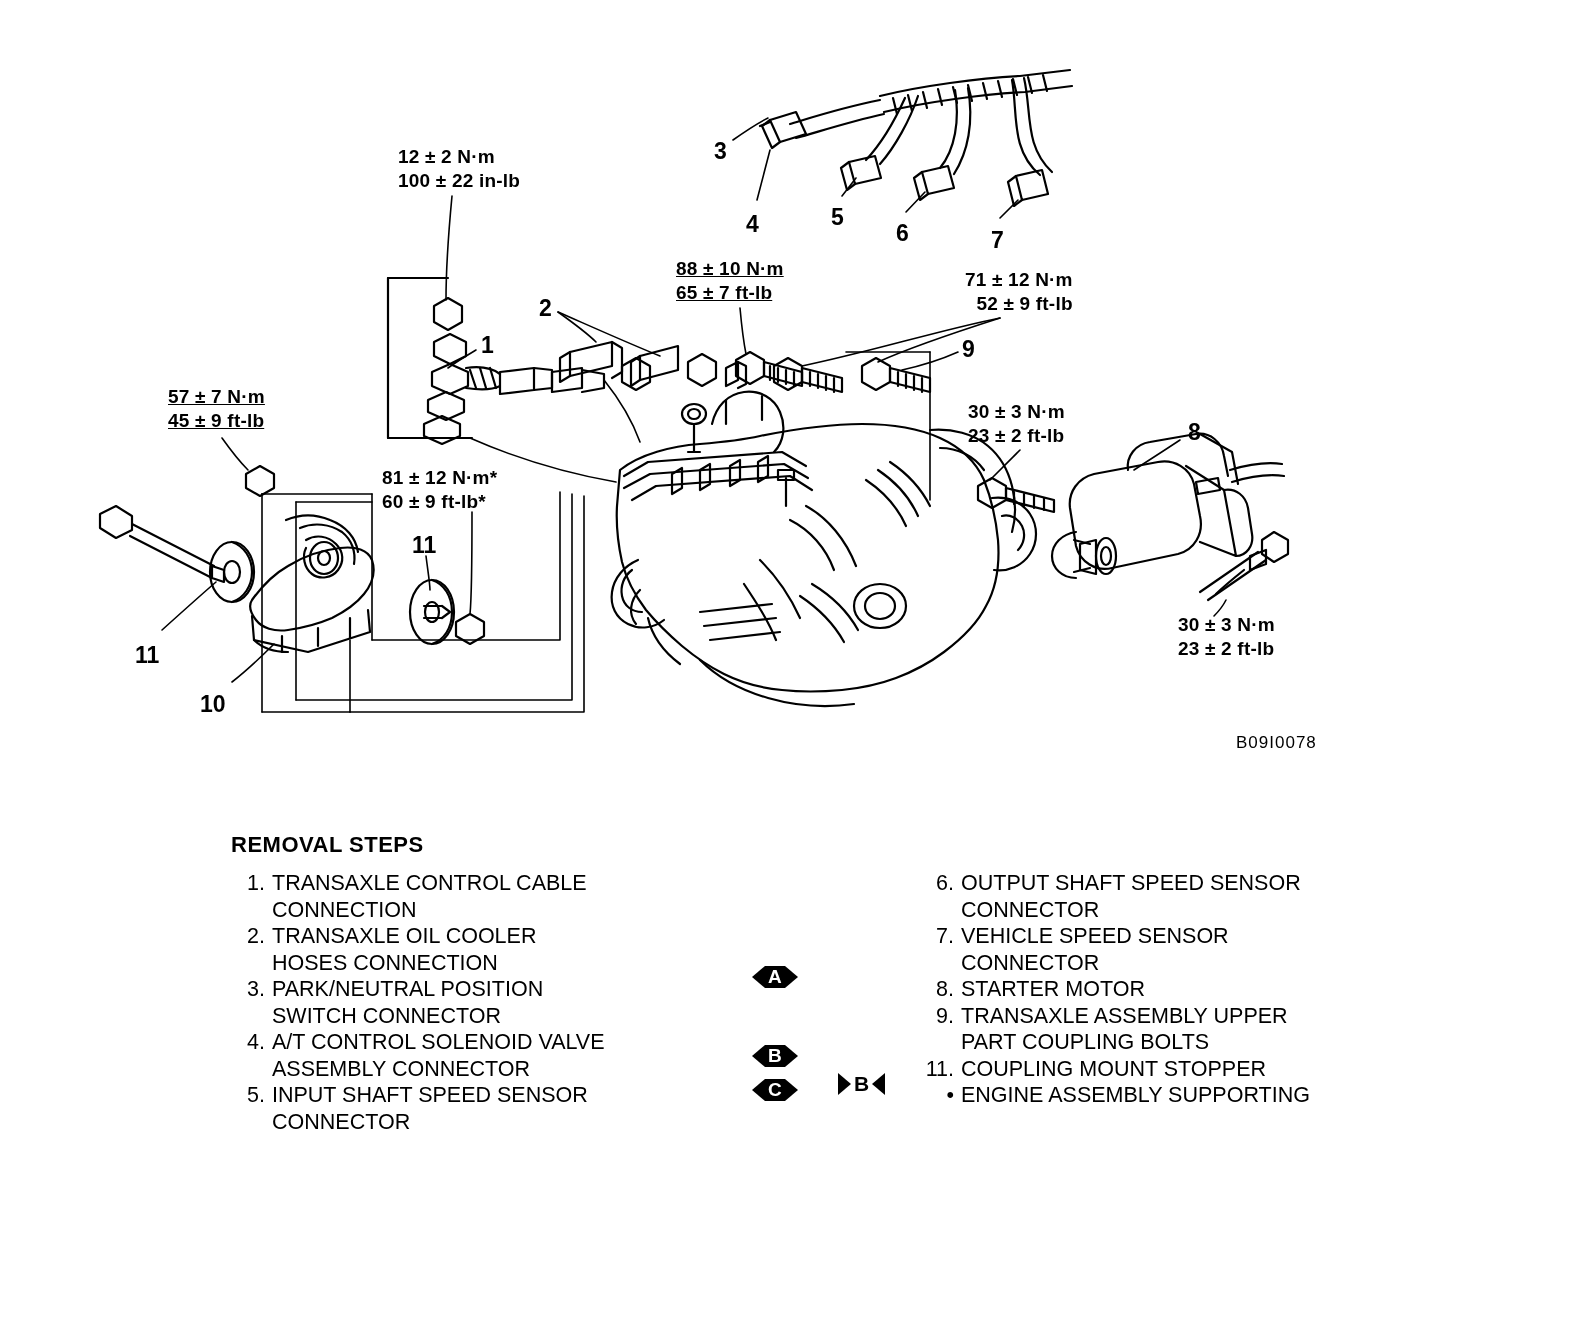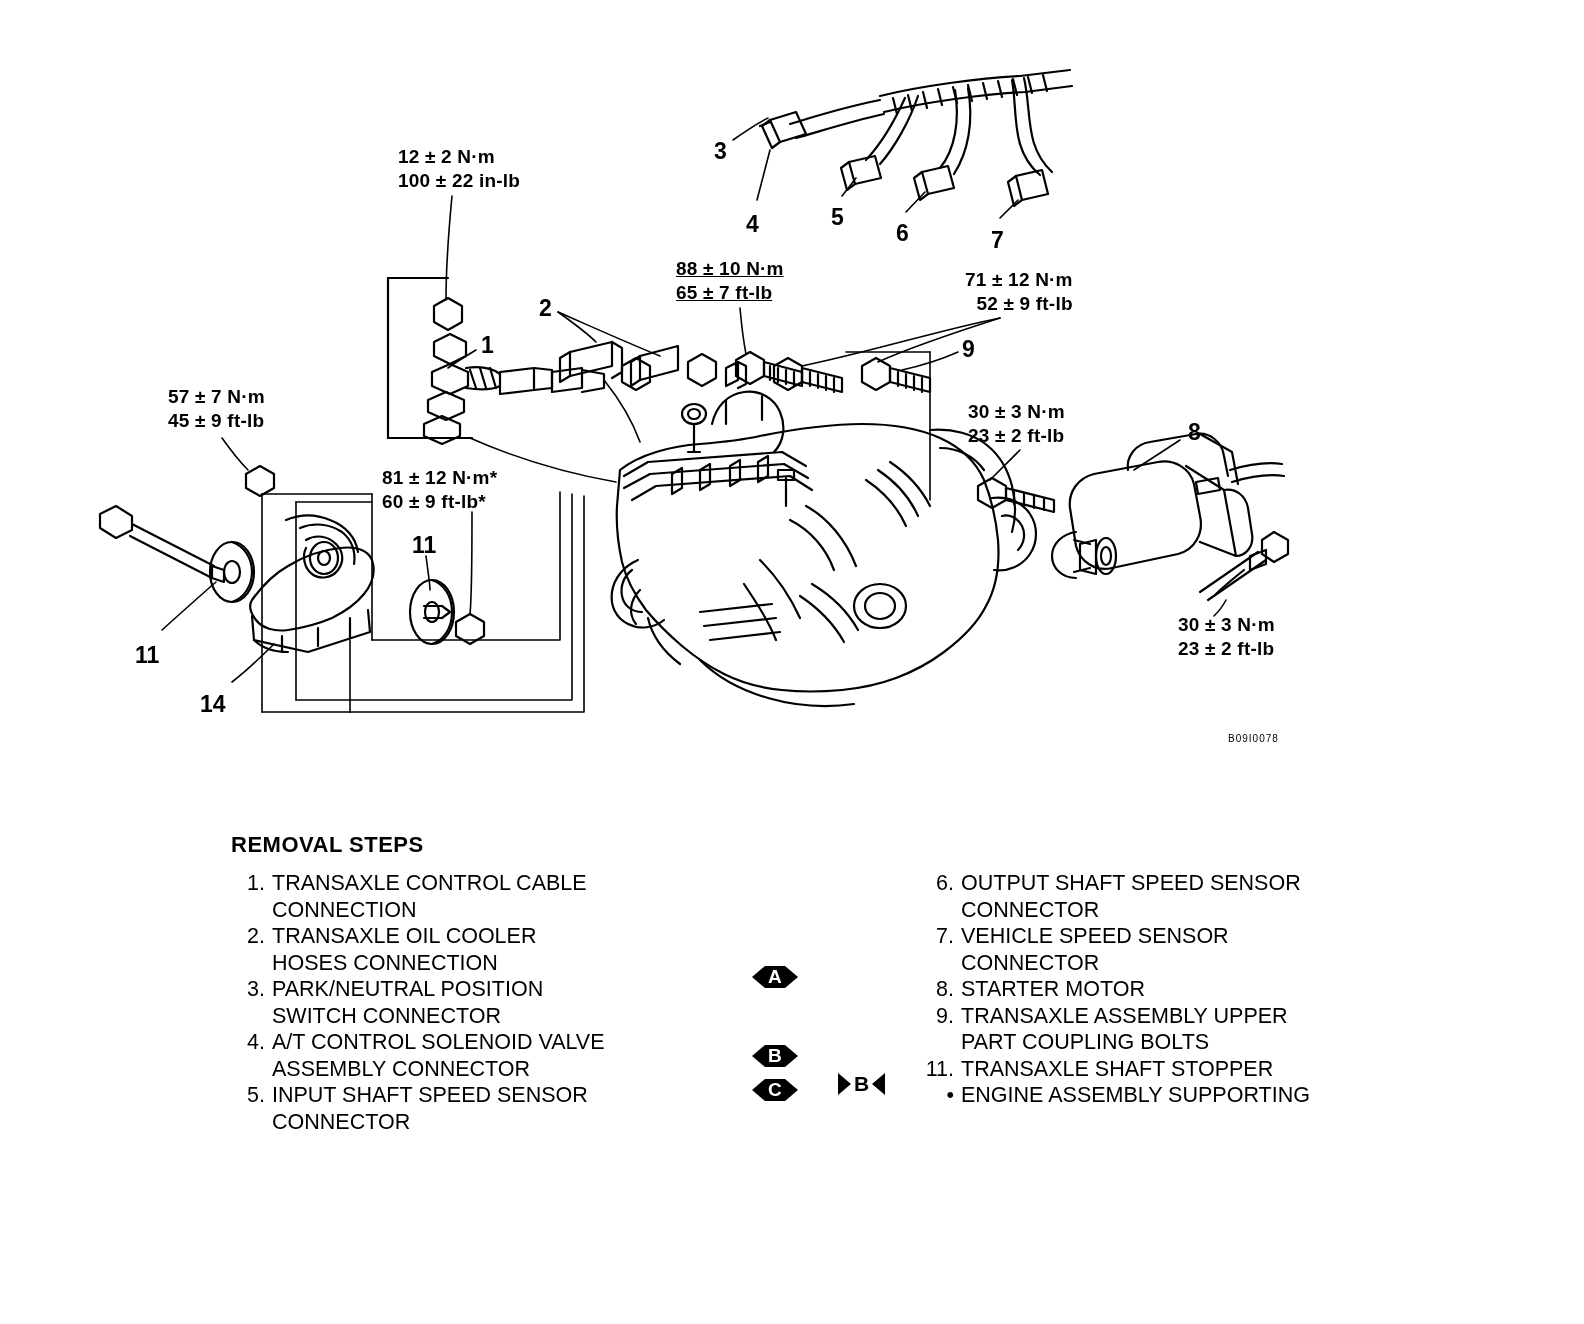--- a/index.html
+++ b/index.html
@@ -33,23 +33,24 @@
   .callout-num {
     position: absolute;
     font-family: "Liberation Sans", sans-serif;
     font-weight: bold;
     font-size: 23px;
     line-height: 24px;
   }
   .figure-code {
     position: absolute;
     font-family: "Liberation Sans", sans-serif;
-    font-size: 10px;
+    font-size: 17px;
     letter-spacing: 1px;
     font-weight: normal;
+    margin-left: 8px;
   }
   .steps-title {
     position: absolute;
     font-family: "Liberation Sans", sans-serif;
     font-weight: bold;
     font-size: 22px;
     letter-spacing: 0.5px;
   }
   .steps-col {
     position: absolute;
@@ -370,41 +371,41 @@
 
     </g>
   </svg>
 
   <div class="torque-label" style="left:398px; top:145px;">12 ± 2 N·m
 100 ± 22 in-lb</div>
   <div class="torque-label" style="left:676px; top:257px;text-decoration:underline;">88 ± 10 N·m
 65 ± 7 ft-lb</div>
   <div class="torque-label" style="left:965px; top:268px;text-align:right;">71 ± 12 N·m
 52 ± 9 ft-lb</div>
-  <div class="torque-label" style="left:168px; top:385px;">57 ± 7 N·m
+  <div class="torque-label" style="left:168px; top:385px;text-decoration:underline;">57 ± 7 N·m
 45 ± 9 ft-lb</div>
   <div class="torque-label" style="left:968px; top:400px;">30 ± 3 N·m
 23 ± 2 ft-lb</div>
   <div class="torque-label" style="left:382px; top:466px;">81 ± 12 N·m*
 60 ± 9 ft-lb*</div>
   <div class="torque-label" style="left:1178px; top:613px;">30 ± 3 N·m
 23 ± 2 ft-lb</div>
 
   <div class="callout-num" style="left:714px; top:139px;">3</div>
   <div class="callout-num" style="left:746px; top:212px;">4</div>
   <div class="callout-num" style="left:831px; top:205px;">5</div>
   <div class="callout-num" style="left:896px; top:221px;">6</div>
   <div class="callout-num" style="left:991px; top:228px;">7</div>
   <div class="callout-num" style="left:539px; top:296px;">2</div>
   <div class="callout-num" style="left:962px; top:337px;">9</div>
   <div class="callout-num" style="left:481px; top:333px;">1</div>
   <div class="callout-num" style="left:1188px; top:420px;">8</div>
   <div class="callout-num" style="left:412px; top:533px;">11</div>
   <div class="callout-num" style="left:135px; top:643px;">11</div>
-  <div class="callout-num" style="left:200px; top:692px;">14</div>
+  <div class="callout-num" style="left:200px; top:692px;">10</div>
 
   <div class="figure-code" style="left:1228px; top:733px;">B09I0078</div>
 
   <div class="steps-title" style="left:231px; top:832px;">REMOVAL STEPS</div>
 
   <div class="steps-col" style="left:231px; top:870px; width:490px;">
     <div class="step-item">
       <span class="step-num">1.</span>
       <span class="step-text">TRANSAXLE CONTROL CABLE
 CONNECTION</span>
@@ -446,21 +447,21 @@
       <span class="step-num">8.</span>
       <span class="step-text">STARTER MOTOR</span>
     </div>
     <div class="step-item">
       <span class="step-num">9.</span>
       <span class="step-text">TRANSAXLE ASSEMBLY UPPER
 PART COUPLING BOLTS</span>
     </div>
     <div class="step-item">
       <span class="step-num">11.</span>
-      <span class="step-text">TRANSAXLE SHAFT STOPPER</span>
+      <span class="step-text">COUPLING MOUNT STOPPER</span>
     </div>
     <div class="step-item">
       <span class="step-num">•</span>
       <span class="step-text">ENGINE ASSEMBLY SUPPORTING</span>
     </div>
   </div>
 
   <div class="marker" style="left:752px; top:966px;">
     <span class="tri-left"></span>
     <span class="marker-box">A</span>

